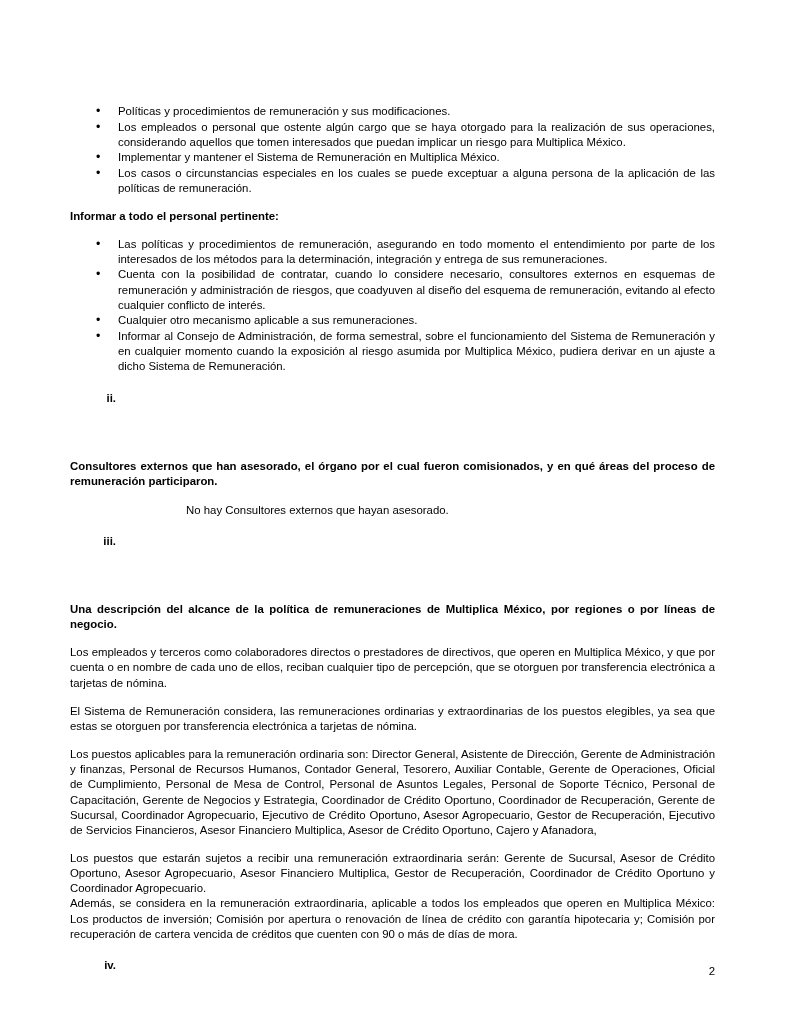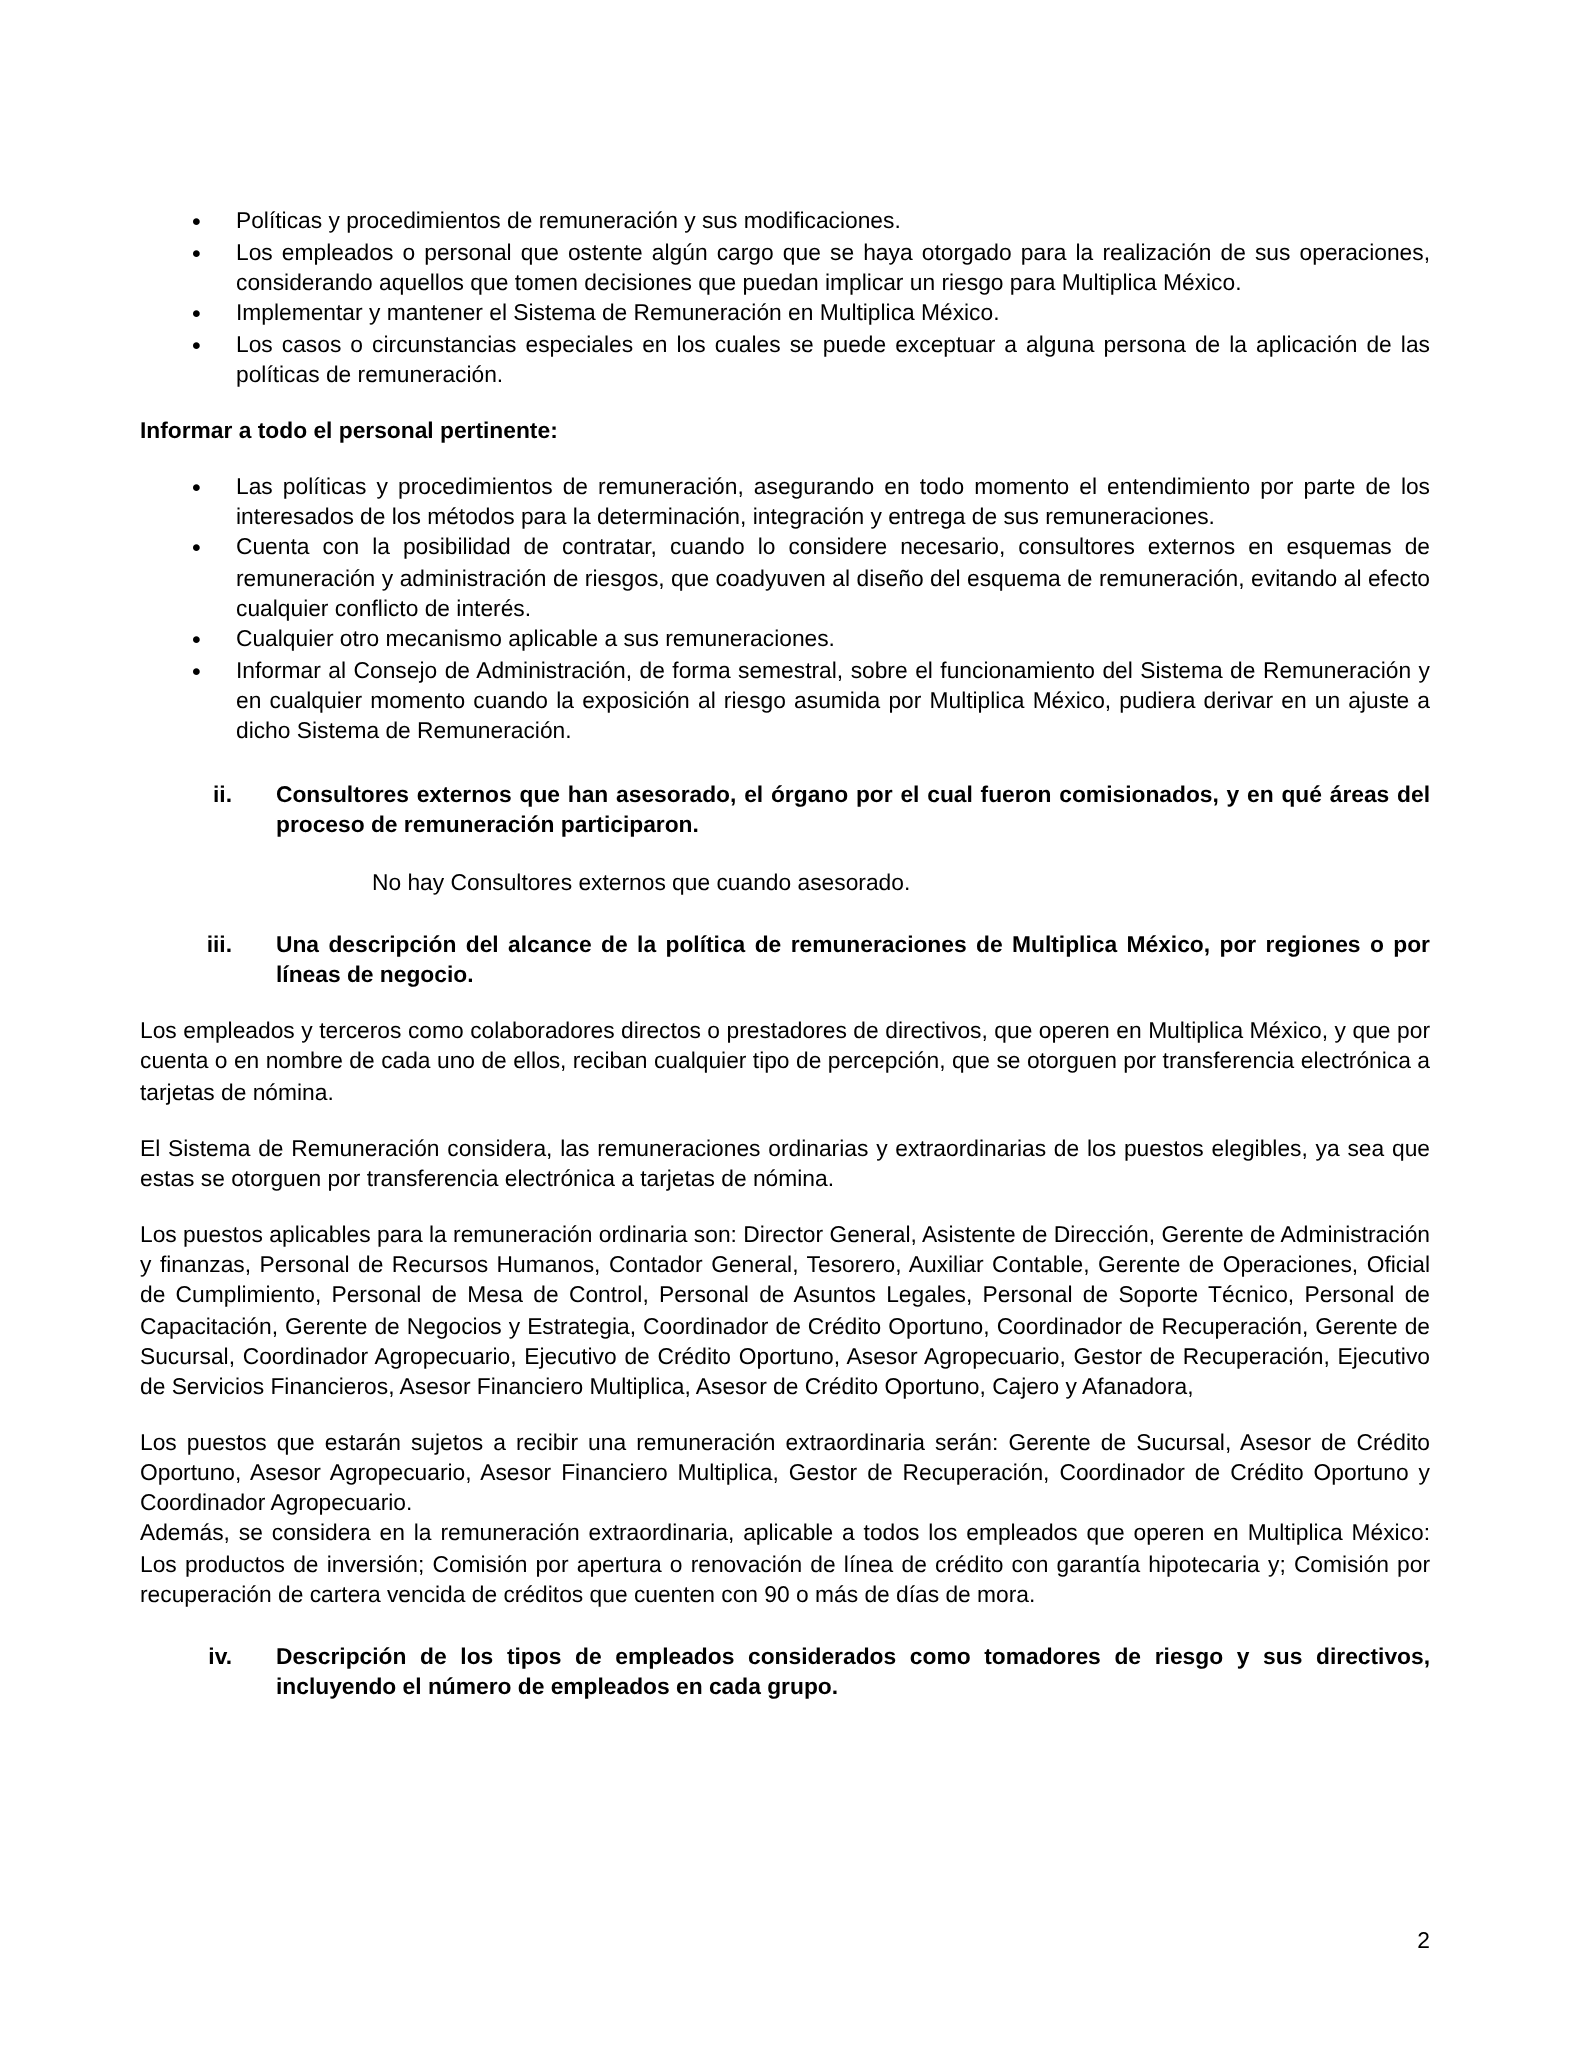--- a/index.html
+++ b/index.html
@@ -46,20 +46,21 @@
     line-height: 1.33;
   }
   .heading-bold {
     font-weight: bold;
     margin: 13px 0 12px 0;
   }
   .roman-item {
     display: flex;
     margin: 16px 0 0 0;
     font-weight: bold;
+    flex-direction: column;
   }
   .roman-num {
     width: 68px;
     flex: 0 0 68px;
     text-align: right;
     padding-right: 22px;
     box-sizing: border-box;
   }
   .roman-text {
     flex: 1 1 auto;
@@ -85,39 +86,39 @@
   }
 </style>
 </head>
 <body>
 
 <div class="page">
   <div class="content">
 
     <ul class="bullets">
       <li>Políticas y procedimientos de remuneración y sus modificaciones.</li>
-      <li>Los empleados o personal que ostente algún cargo que se haya otorgado para la realización de sus operaciones, considerando aquellos que tomen decisiones que puedan implicar un riesgo para Multiplica México.</li>
+      <li>Los empleados o personal que ostente algún cargo que se haya otorgado para la realización de sus operaciones, considerando aquellos que tomen interesados que puedan implicar un riesgo para Multiplica México.</li>
       <li>Implementar y mantener el Sistema de Remuneración en Multiplica México.</li>
       <li>Los casos o circunstancias especiales en los cuales se puede exceptuar a alguna persona de la aplicación de las políticas de remuneración.</li>
     </ul>
 
     <div class="heading-bold">Informar a todo el personal pertinente:</div>
 
     <ul class="bullets">
       <li>Las políticas y procedimientos de remuneración, asegurando en todo momento el entendimiento por parte de los interesados de los métodos para la determinación, integración y entrega de sus remuneraciones.</li>
       <li>Cuenta con la posibilidad de contratar, cuando lo considere necesario, consultores externos en esquemas de remuneración y administración de riesgos, que coadyuven al diseño del esquema de remuneración, evitando al efecto cualquier conflicto de interés.</li>
       <li>Cualquier otro mecanismo aplicable a sus remuneraciones.</li>
       <li>Informar al Consejo de Administración, de forma semestral, sobre el funcionamiento del Sistema de Remuneración y en cualquier momento cuando la exposición al riesgo asumida por Multiplica México, pudiera derivar en un ajuste a dicho Sistema de Remuneración.</li>
     </ul>
 
     <div class="roman-item">
       <div class="roman-num">ii.</div>
       <div class="roman-text">Consultores externos que han asesorado, el órgano por el cual fueron comisionados, y en qué áreas del proceso de remuneración participaron.</div>
     </div>
-    <div class="roman-answer">No hay Consultores externos que cuando asesorado.</div>
+    <div class="roman-answer">No hay Consultores externos que hayan asesorado.</div>
 
     <div class="roman-item">
       <div class="roman-num">iii.</div>
       <div class="roman-text">Una descripción del alcance de la política de remuneraciones de Multiplica México, por regiones o por líneas de negocio.</div>
     </div>
 
     <p class="para">Los empleados y terceros como colaboradores directos o prestadores de directivos, que operen en Multiplica México, y que por cuenta o en nombre de cada uno de ellos, reciban cualquier tipo de percepción, que se otorguen por transferencia electrónica a tarjetas de nómina.</p>
     <p class="para">El Sistema de Remuneración considera, las remuneraciones ordinarias y extraordinarias de los puestos elegibles, ya sea que estas se otorguen por transferencia electrónica a tarjetas de nómina.</p>
     <p class="para">Los puestos aplicables para la remuneración ordinaria son: Director General, Asistente de Dirección, Gerente de Administración y finanzas, Personal de Recursos Humanos, Contador General, Tesorero, Auxiliar Contable, Gerente de Operaciones, Oficial de Cumplimiento, Personal de Mesa de Control, Personal de Asuntos Legales, Personal de Soporte Técnico, Personal de Capacitación, Gerente de Negocios y Estrategia, Coordinador de Crédito Oportuno, Coordinador de Recuperación, Gerente de Sucursal, Coordinador Agropecuario, Ejecutivo de Crédito Oportuno, Asesor Agropecuario, Gestor de Recuperación, Ejecutivo de Servicios Financieros, Asesor Financiero Multiplica, Asesor de Crédito Oportuno, Cajero y Afanadora,</p>
     <p class="para">Los puestos que estarán sujetos a recibir una remuneración extraordinaria serán: Gerente de Sucursal, Asesor de Crédito Oportuno, Asesor Agropecuario, Asesor Financiero Multiplica, Gestor de Recuperación, Coordinador de Crédito Oportuno y Coordinador Agropecuario.</p>

